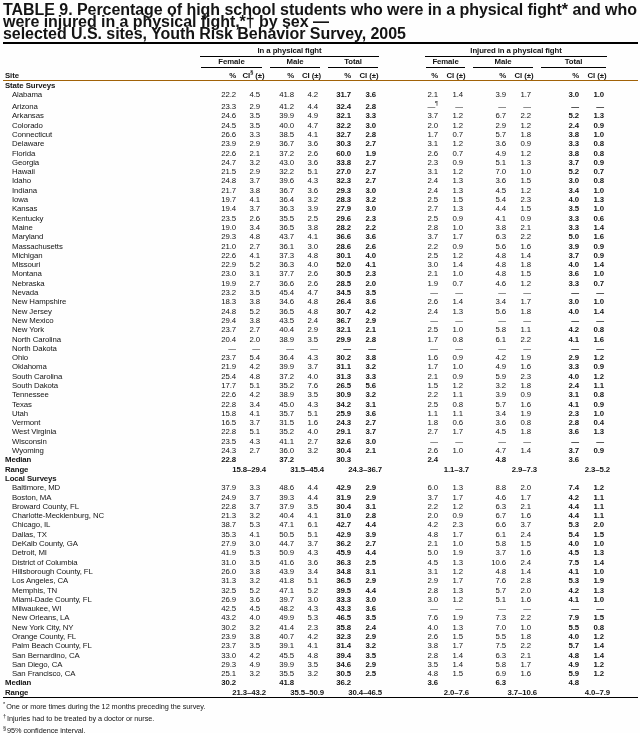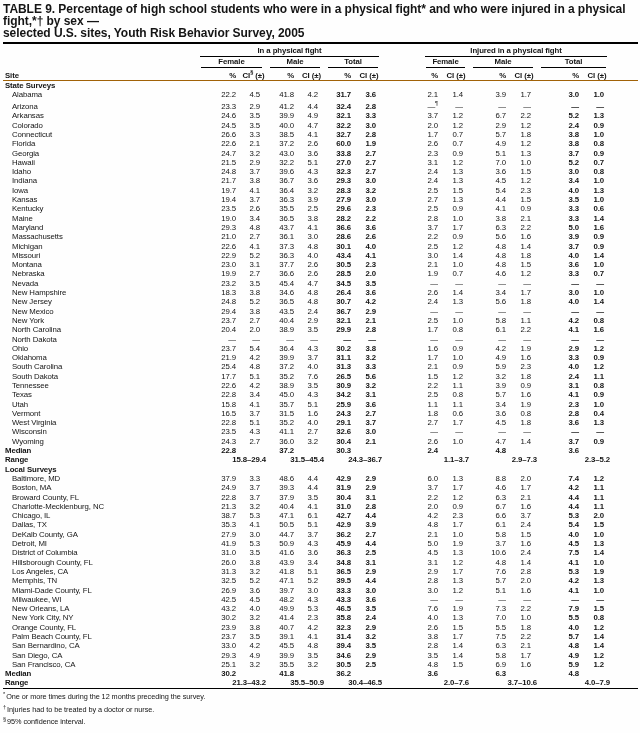--- a/index.html
+++ b/index.html
@@ -3,21 +3,21 @@
 <meta charset="utf-8">
 <style>
   * { box-sizing: border-box; }
   html,body { margin:0; padding:0; background:#ffffff; }
   .page {
     width:640px; height:733px; overflow:hidden;
     background:#fefefe; color:#141414;
     font-family:"Liberation Sans", sans-serif;
     padding:4px 2px 0 3px;
   }
-  .title { font-size:12px; font-weight:700; line-height:11.8px; letter-spacing:-0.05px; }
+  .title { font-size:16px; font-weight:700; line-height:11.8px; letter-spacing:-0.05px; }
   .rule-thick { border-top:2px solid #000; margin-top:3px; }
   table.tbl { border-collapse:collapse; table-layout:fixed; width:635px; font-size:7.8px; letter-spacing:-0.1px; }
   .tbl th { font-weight:700; padding:0; vertical-align:bottom; white-space:nowrap; }
   .tbl td { padding:0; height:9.3px; line-height:9.3px; vertical-align:bottom; white-space:nowrap; }
   thead tr.r1 th { height:13px; }
   thead tr.r2 th { height:10px;margin-top:8px; }
   thead tr.r3 th { height:12px; border-bottom:1px solid #a16207; }
   .gl { border-bottom:1px solid #000; padding-bottom:1px; margin:0 3px; text-align:center; }
   .sl { border-bottom:1px solid #000; padding-bottom:1px; margin:0 4px; text-align:center; }
   th.ph { text-align:right; padding-right:5px; font-weight:700; }
@@ -200,20 +200,37 @@
           <td></td>
           <td class="pct">1.7</td>
           <td class="ci">0.7</td>
           <td class="pct">5.7</td>
           <td class="ci">1.8</td>
           <td class="pct tot">3.8</td>
           <td class="ci tot">1.0</td>
           <td></td>
         </tr>
         <tr>
+          <td class="site">Delaware</td>
+          <td class="pct">23.9</td>
+          <td class="ci">2.9</td>
+          <td class="pct">36.7</td>
+          <td class="ci">3.6</td>
+          <td class="pct tot">30.3</td>
+          <td class="ci tot">2.7</td>
+          <td></td>
+          <td class="pct">3.1</td>
+          <td class="ci">1.2</td>
+          <td class="pct">3.6</td>
+          <td class="ci">0.9</td>
+          <td class="pct tot">3.3</td>
+          <td class="ci tot">0.8</td>
+          <td></td>
+        </tr>
+        <tr>
           <td class="site">Florida</td>
           <td class="pct">22.6</td>
           <td class="ci">2.1</td>
           <td class="pct">37.2</td>
           <td class="ci">2.6</td>
           <td class="pct tot">60.0</td>
           <td class="ci tot">1.9</td>
           <td></td>
           <td class="pct">2.6</td>
           <td class="ci">0.7</td>
@@ -409,21 +426,21 @@
           <td class="pct tot">3.7</td>
           <td class="ci tot">0.9</td>
           <td></td>
         </tr>
         <tr>
           <td class="site">Missouri</td>
           <td class="pct">22.9</td>
           <td class="ci">5.2</td>
           <td class="pct">36.3</td>
           <td class="ci">4.0</td>
-          <td class="pct tot">43.4</td>
+          <td class="pct tot">52.0</td>
           <td class="ci tot">4.1</td>
           <td></td>
           <td class="pct">3.0</td>
           <td class="ci">1.4</td>
           <td class="pct">4.8</td>
           <td class="ci">1.8</td>
           <td class="pct tot">4.0</td>
           <td class="ci tot">1.4</td>
           <td></td>
         </tr>

